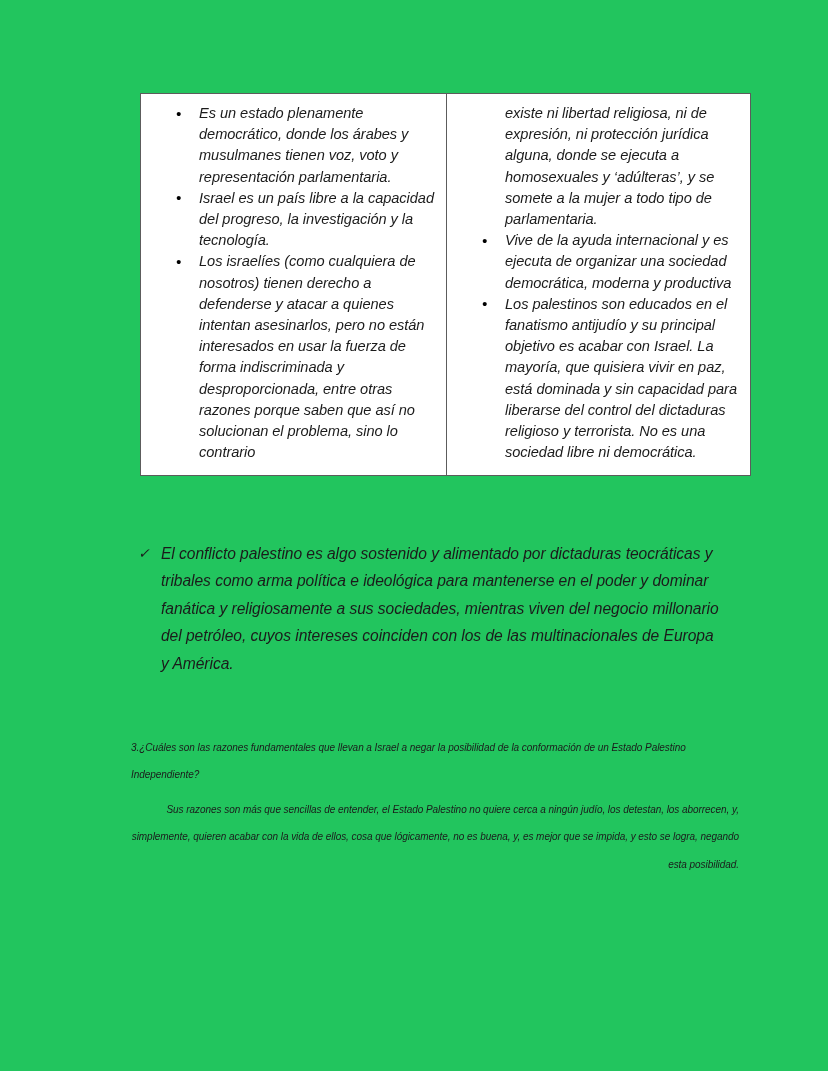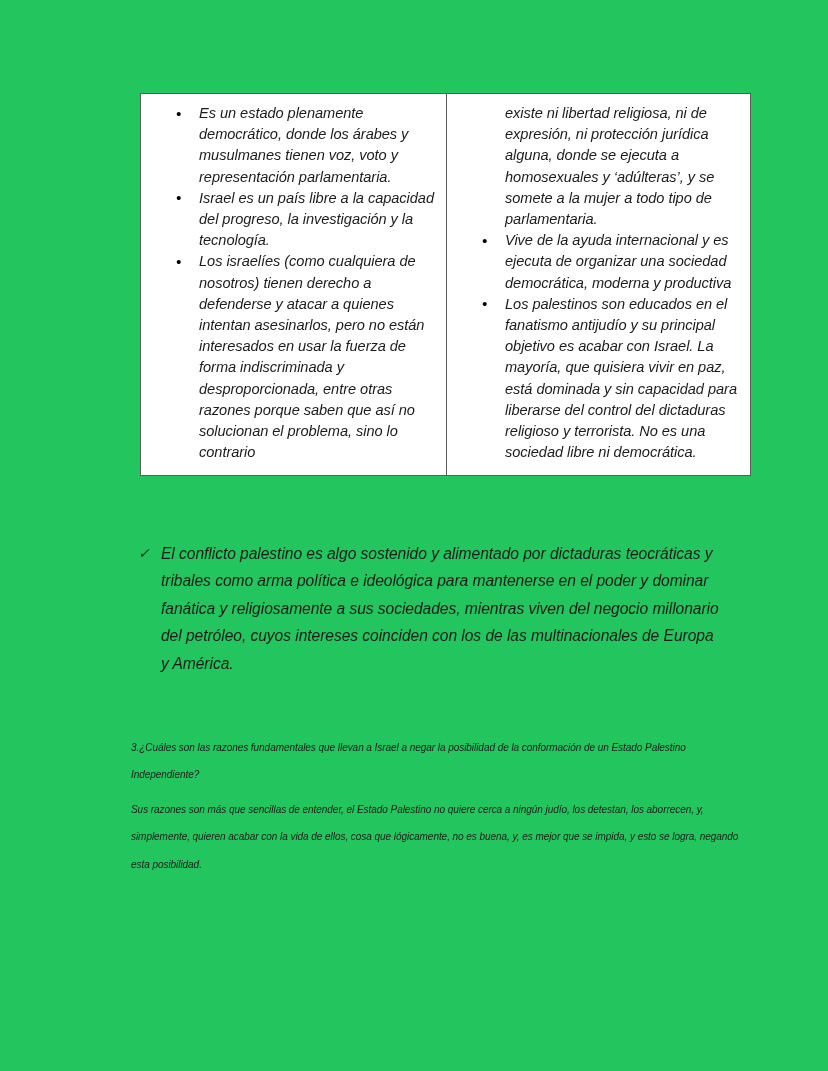--- a/index.html
+++ b/index.html
@@ -116,21 +116,21 @@
   .para {
     position: absolute;
     left: 119px;
     width: 608px;
     font-size: 10px;
     line-height: 27.4px;
     letter-spacing: -0.05px;
     margin: 12px;
   }
   .para-question { top: 722px; }
-  .para-answer   { top: 784px; }
+  .para-answer   { top: 784px; text-align: right; }
 </style>
 </head>
 <body>
 
 <div class="page">
 
   <div class="comparison-table">
     <table>
       <tbody>
           <tr>

